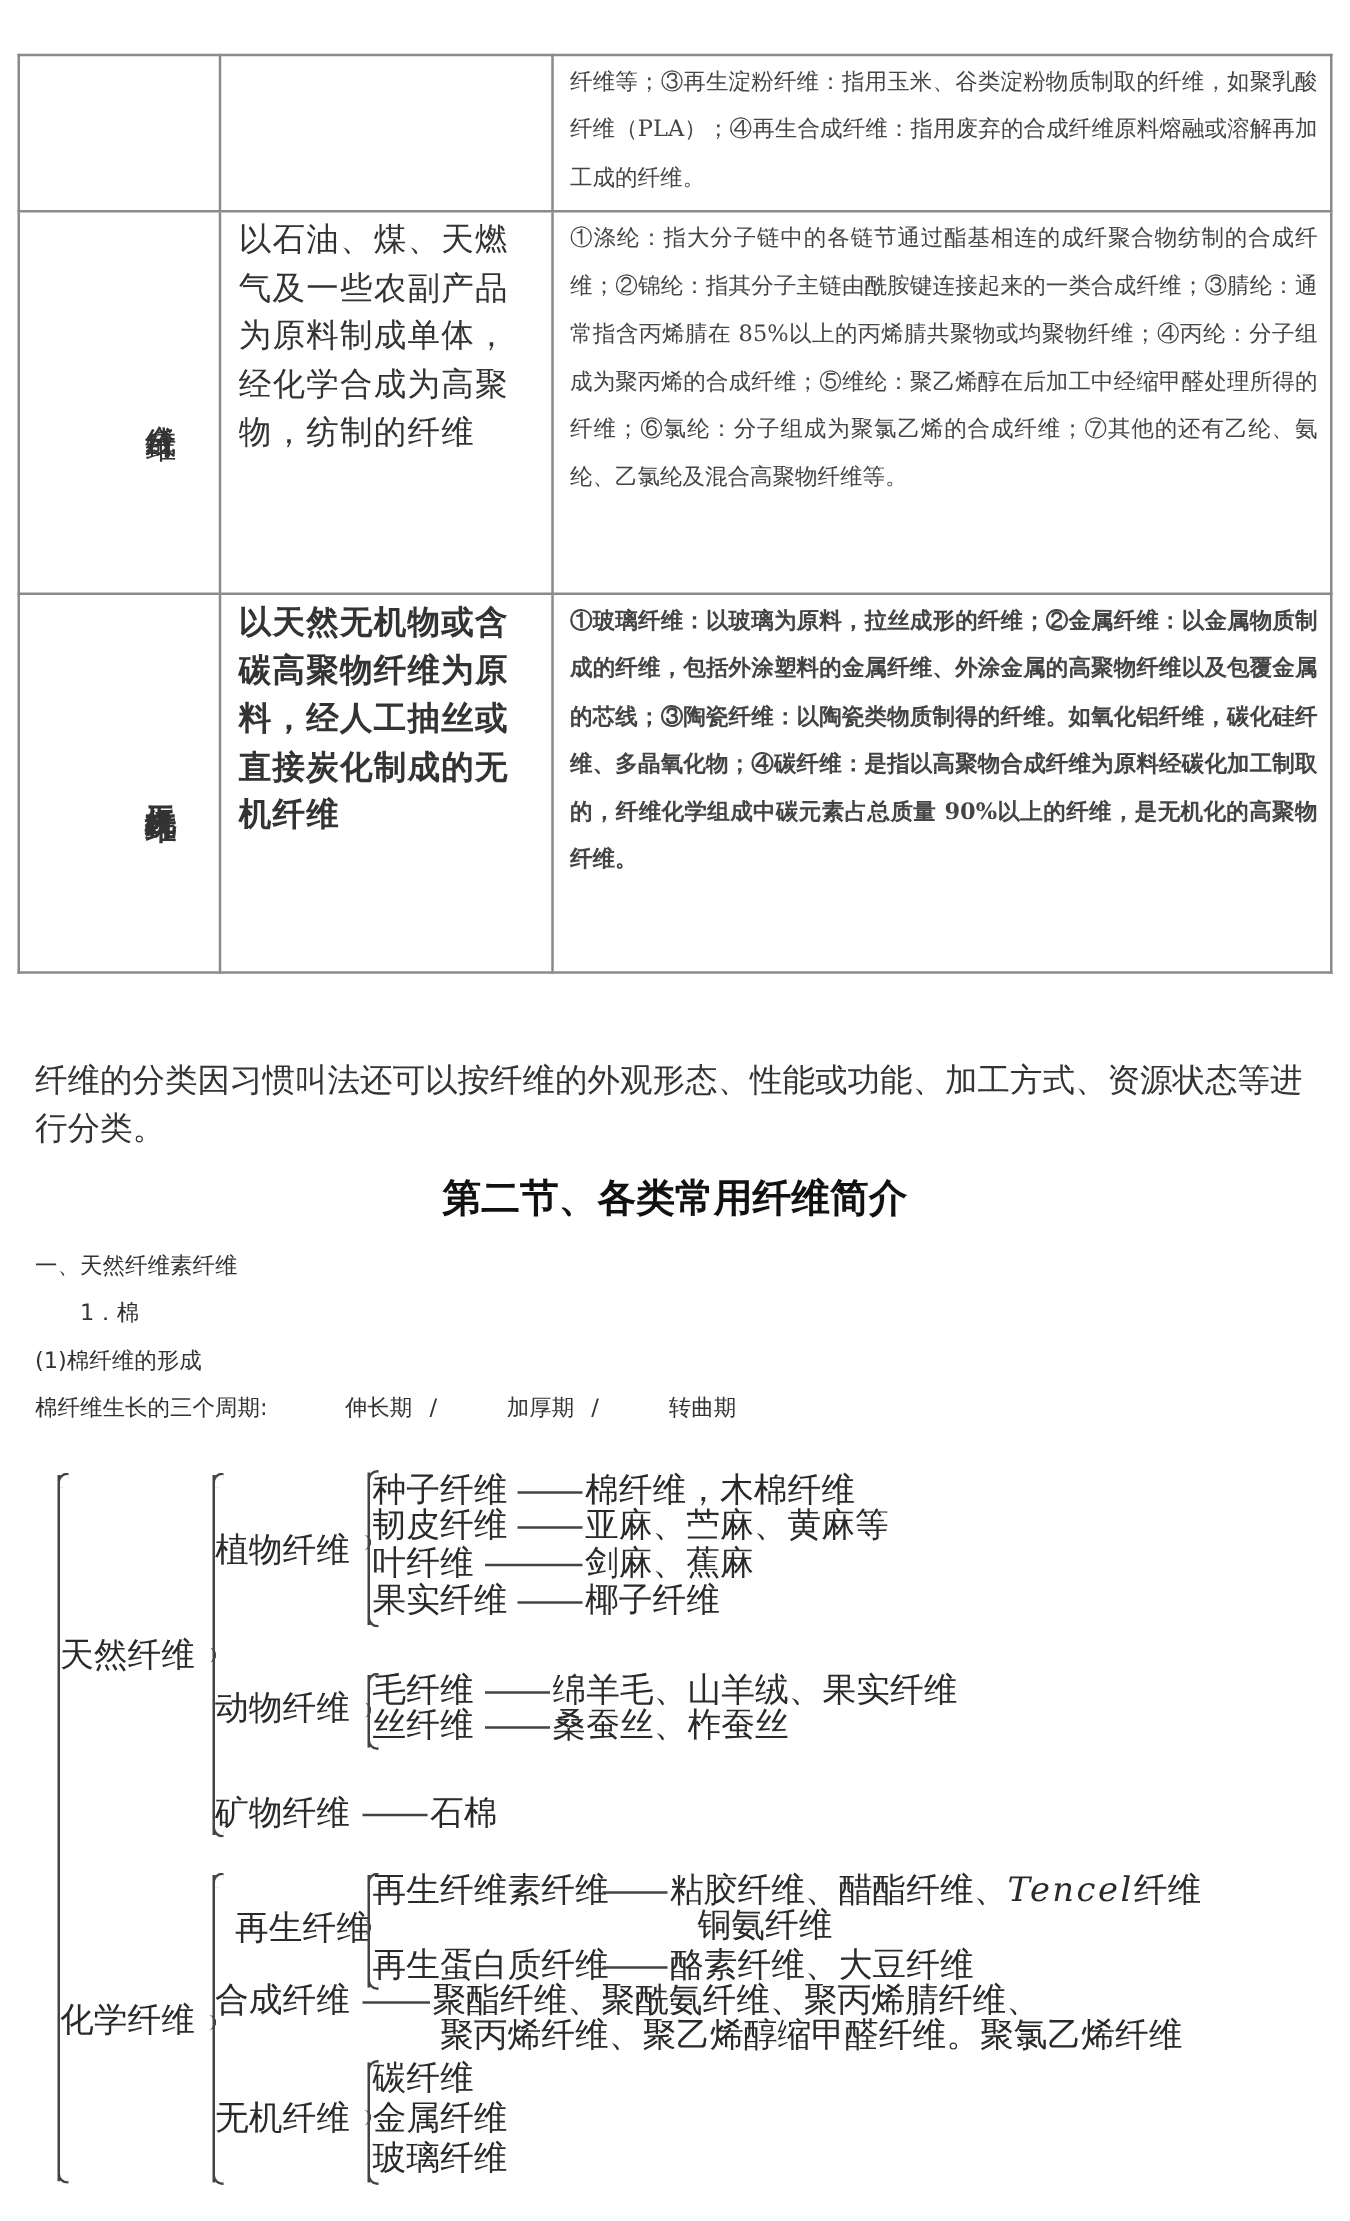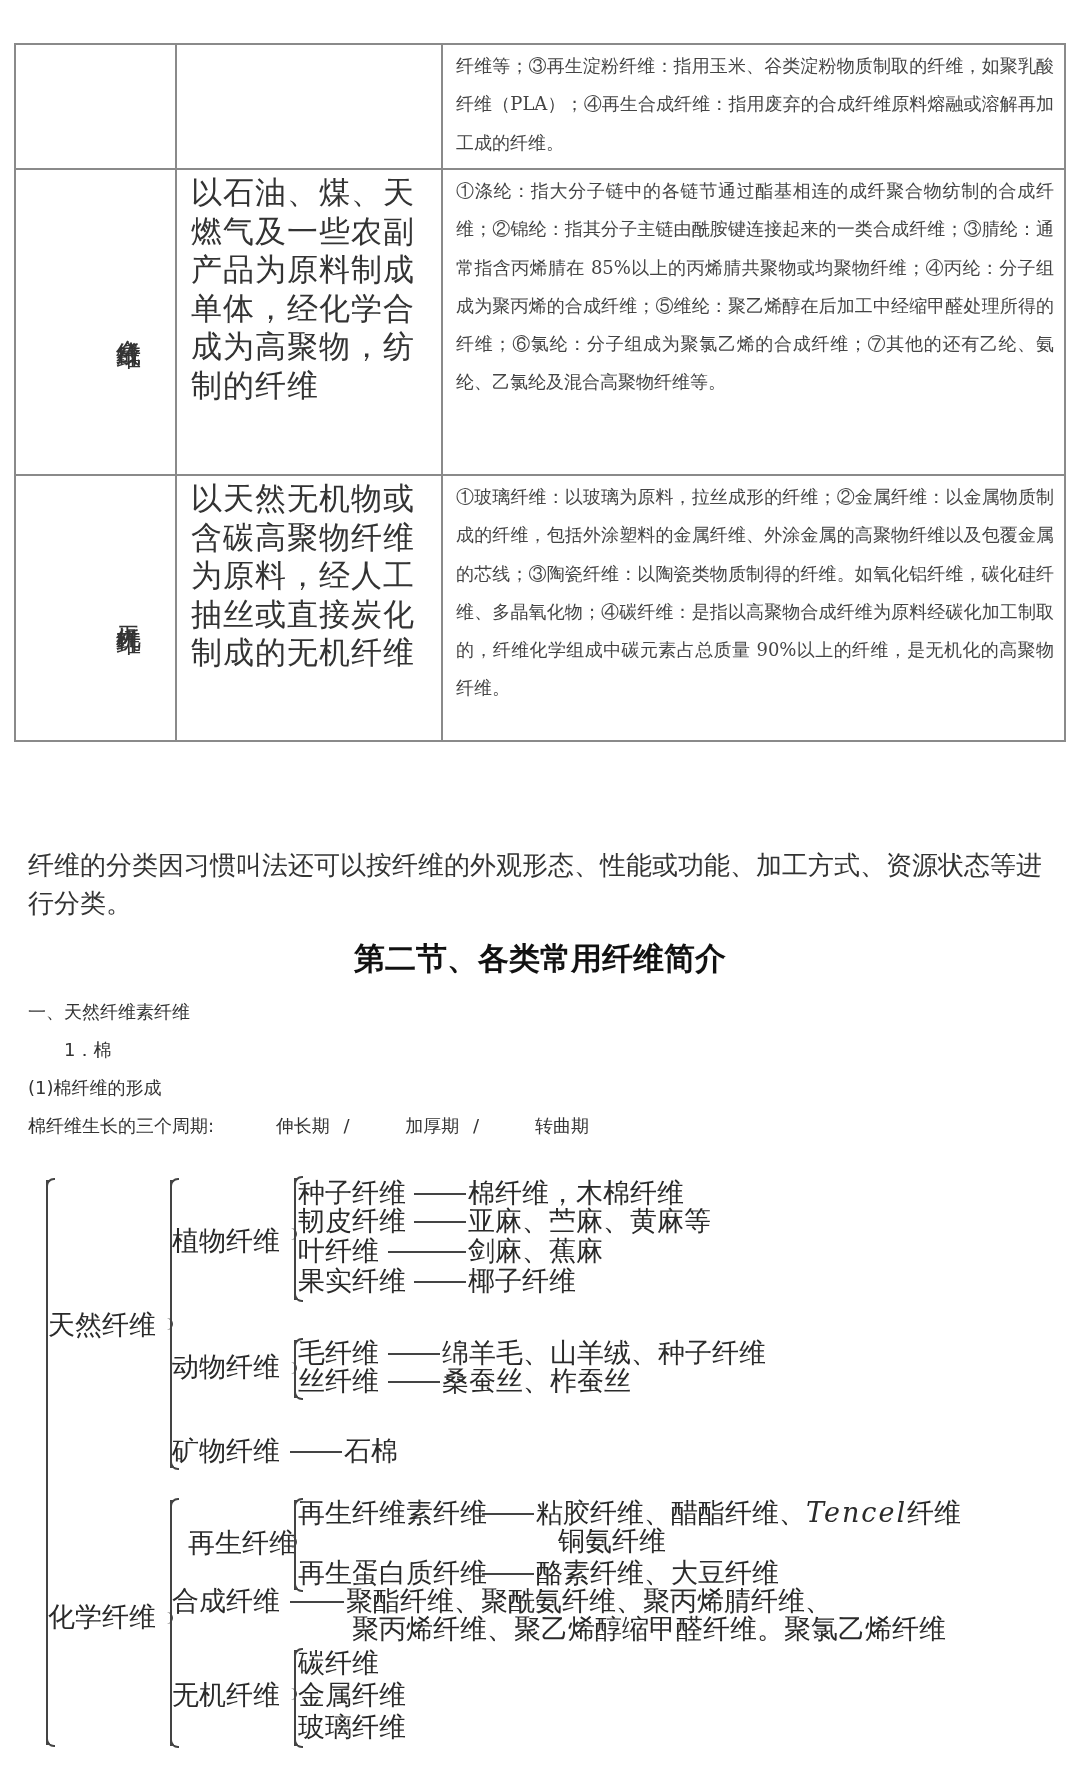--- a/index.html
+++ b/index.html
@@ -11,32 +11,32 @@
   .fiber-table {
     position: absolute; left: 14px; top: 43px;
     width: 1052px; border-collapse: collapse; table-layout: fixed;
   }
   .fiber-table td { border: 2px solid #8a8a8a; vertical-align: top; padding: 0; }
   .col-cat { width: 161px; }
   .col-def { width: 266px; }
   .col-detail { width: auto; }
   .row-1 { height: 125px; }
   .row-2 { height: 306px; }
-  .row-3 { height: 266px; }
+  .row-3 { height: 303px; font-weight: bold; }
   .cat-cell { position: relative; }
   .cat-label {
     position: absolute; left: 100px; top: 50%;
     transform: translateY(-50%);
     writing-mode: vertical-rl; text-orientation: upright;
     font-family: "DejaVu Sans", "Liberation Sans", sans-serif;
     font-size: 25px; letter-spacing: 1px; color: #333; line-height: 1;
   }
   .def-text {
     font-family: "DejaVu Sans", "Liberation Sans", sans-serif;
-    font-size: 31px; line-height: 38.5px; color: #333;
+    font-size: 26px; line-height: 38.5px; color: #333;
     padding: 3px 8px 0 14px; letter-spacing: 1px;
   }
   .detail-text {
     font-size: 18px; line-height: 38.3px; color: #444;
     padding: 2px 10px 0 13px; text-align: justify;
   }
   
   .para {
     position: absolute; left: 28px; width: 1025px;
     font-family: "DejaVu Sans", "Liberation Sans", sans-serif;
@@ -168,21 +168,21 @@
   <div class="dash" style="left:414px; width:52px; top:101px;"></div>
   <div class="d-text" style="left:468px; top:86px;">椰子纤维</div>
 
   <div class="d-text" style="left:172px; top:172px;">动物纤维</div>
   <div class="brace" style="left:294px; top:160px; height:58px;">
       <span class="notch" style="top:22px;"></span>
     </div>
 
   <div class="d-text" style="left:298px; top:158px;">毛纤维</div>
   <div class="dash" style="left:388px; width:52px; top:173px;"></div>
-  <div class="d-text" style="left:442px; top:158px;">绵羊毛、山羊绒、种子纤维</div>
+  <div class="d-text" style="left:442px; top:158px;">绵羊毛、山羊绒、果实纤维</div>
 
   <div class="d-text" style="left:298px; top:186px;">丝纤维</div>
   <div class="dash" style="left:388px; width:52px; top:201px;"></div>
   <div class="d-text" style="left:442px; top:186px;">桑蚕丝、柞蚕丝</div>
 
   <div class="d-text" style="left:172px; top:256px;">矿物纤维</div>
   <div class="dash" style="left:290px; width:52px; top:271px;"></div>
   <div class="d-text" style="left:344px; top:256px;">石棉</div>
 
   <div class="d-text" style="left:48px; top:422px;">化学纤维</div>

